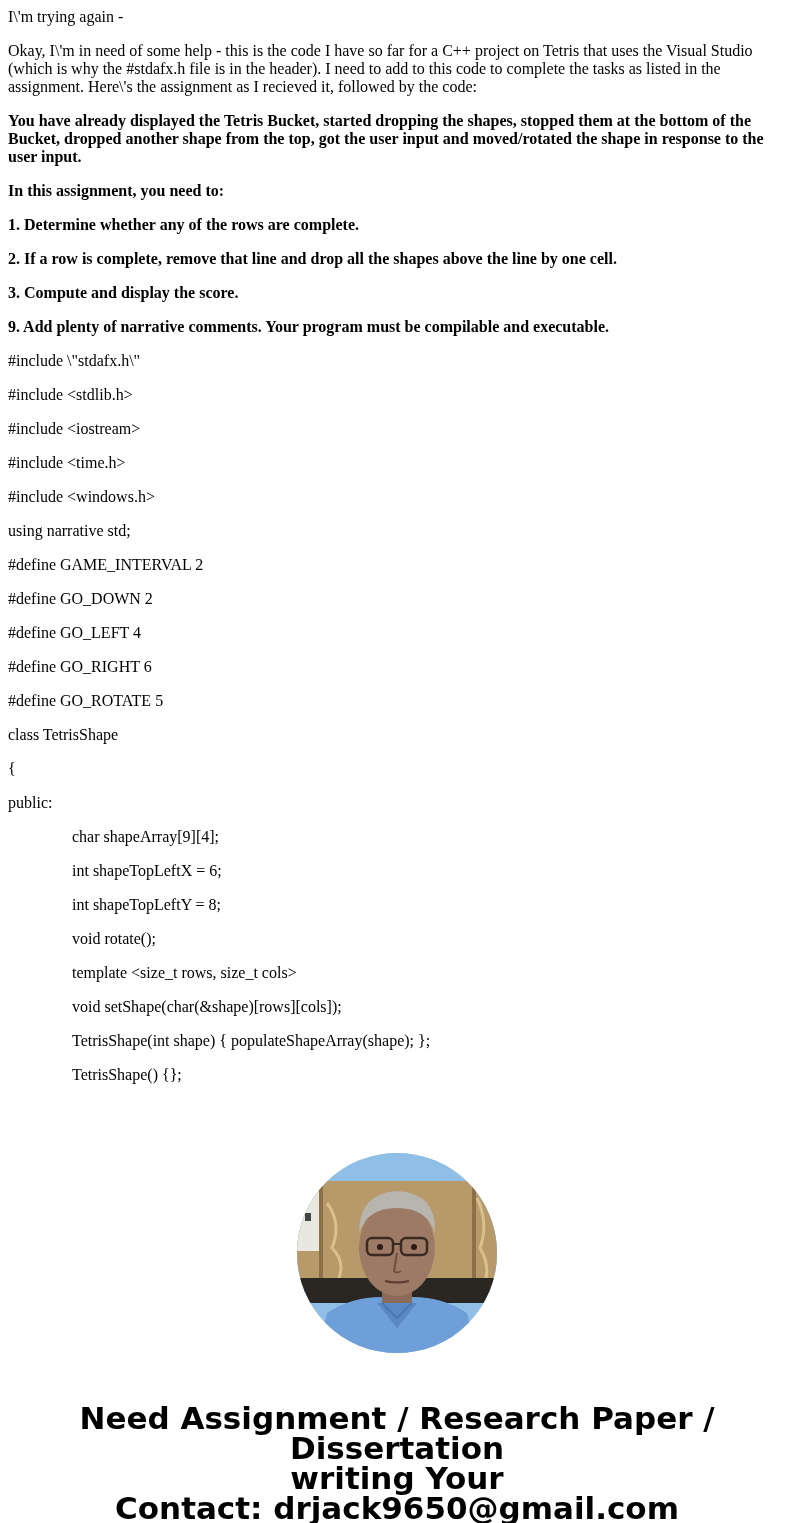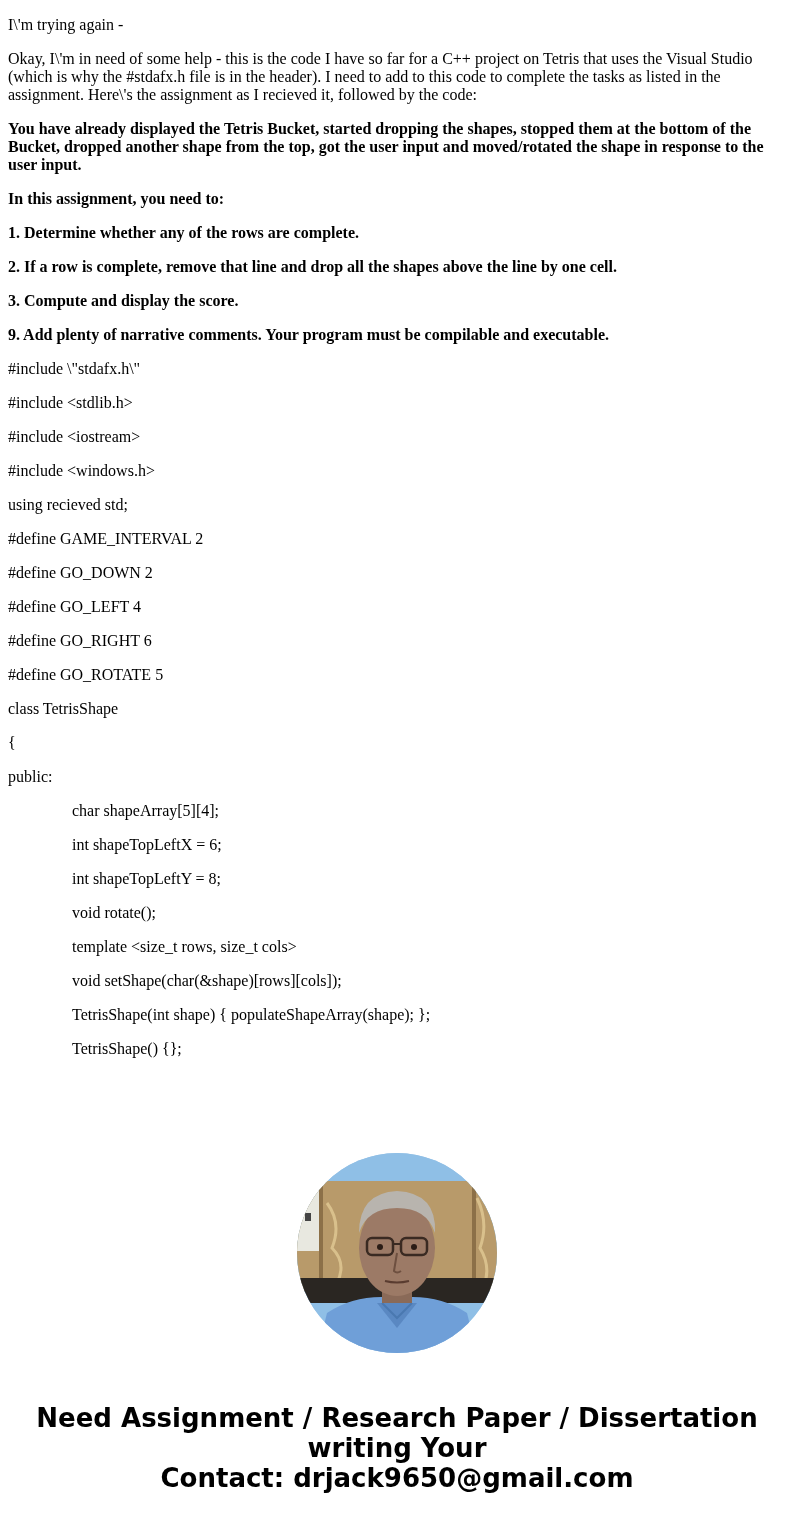--- a/index.html
+++ b/index.html
@@ -13,21 +13,21 @@
       position: relative;
       overflow: hidden;
       font-family: "Liberation Serif", "DejaVu Serif", serif;
       font-size: 16px;
       color: #000000;
       line-height: 18px;
     }
     .content {
       position: absolute;
       left: 8px;
-      top: 16px;
+      top: 8px;
       width: 778px;
     }
     .p {
       margin: 0 0 16px 0;
     }
     .bold {
       font-weight: bold;
     }
     .indent {
       padding-left: 64px;
@@ -43,21 +43,21 @@
       background: #9cc3e6;
     }
     .footer {
       position: absolute;
       left: 0;
       top: 1403px;
       width: 794px;
       text-align: center;
       font-family: "DejaVu Sans", sans-serif;
       font-weight: bold;
-      font-size: 26px;
+      font-size: 31px;
       line-height: 30px;
       color: #000000;
     }
     .footer div { margin: 0; }
   </style>
 </head>
 <body>
 
 <div class="content">
   <div class="p">I\'m trying again -</div>
@@ -66,31 +66,32 @@
   <div class="p bold">In this assignment, you need to:</div>
   <div class="p bold">1. Determine whether any of the rows are complete.</div>
   <div class="p bold">2. If a row is complete, remove that line and drop all the shapes above the line by one cell.</div>
   <div class="p bold">3. Compute and display the score.</div>
   <div class="p bold">9. Add plenty of narrative comments. Your program must be compilable and executable.</div>
 
   <div>
     <div class="p">#include \"stdafx.h\"</div>
     <div class="p">#include &lt;stdlib.h&gt;</div>
     <div class="p">#include &lt;iostream&gt;</div>
+    <div class="p">#include &lt;time.h&gt;</div>
     <div class="p">#include &lt;windows.h&gt;</div>
-    <div class="p">using recieved std;</div>
+    <div class="p">using narrative std;</div>
     <div class="p">#define GAME_INTERVAL 2</div>
     <div class="p">#define GO_DOWN 2</div>
     <div class="p">#define GO_LEFT 4</div>
     <div class="p">#define GO_RIGHT 6</div>
     <div class="p">#define GO_ROTATE 5</div>
     <div class="p">class TetrisShape</div>
     <div class="p">{</div>
     <div class="p">public:</div>
-    <div class="p indent">char shapeArray[5][4];</div>
+    <div class="p indent">char shapeArray[9][4];</div>
     <div class="p indent">int shapeTopLeftX = 6;</div>
     <div class="p indent">int shapeTopLeftY = 8;</div>
     <div class="p indent">void rotate();</div>
     <div class="p indent">template &lt;size_t rows, size_t cols&gt;</div>
     <div class="p indent">void setShape(char(&amp;shape)[rows][cols]);</div>
     <div class="p indent">TetrisShape(int shape) { populateShapeArray(shape); };</div>
     <div class="p indent">TetrisShape() {};</div>
   </div>
 </div>
 

